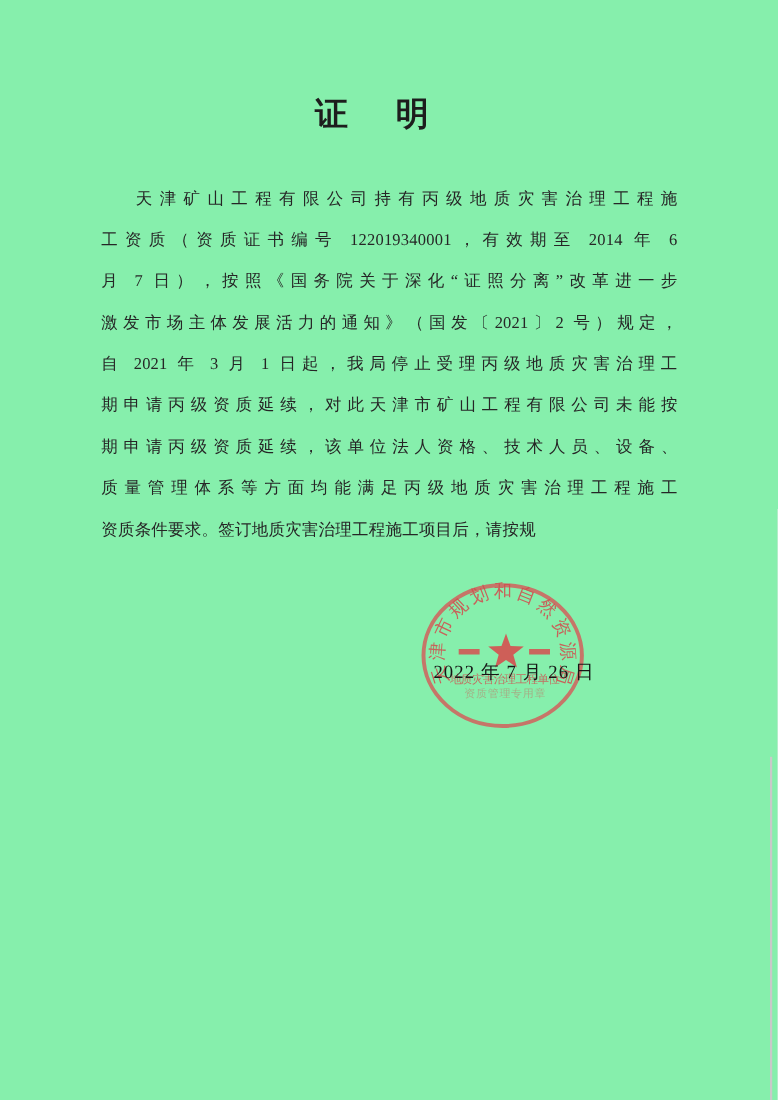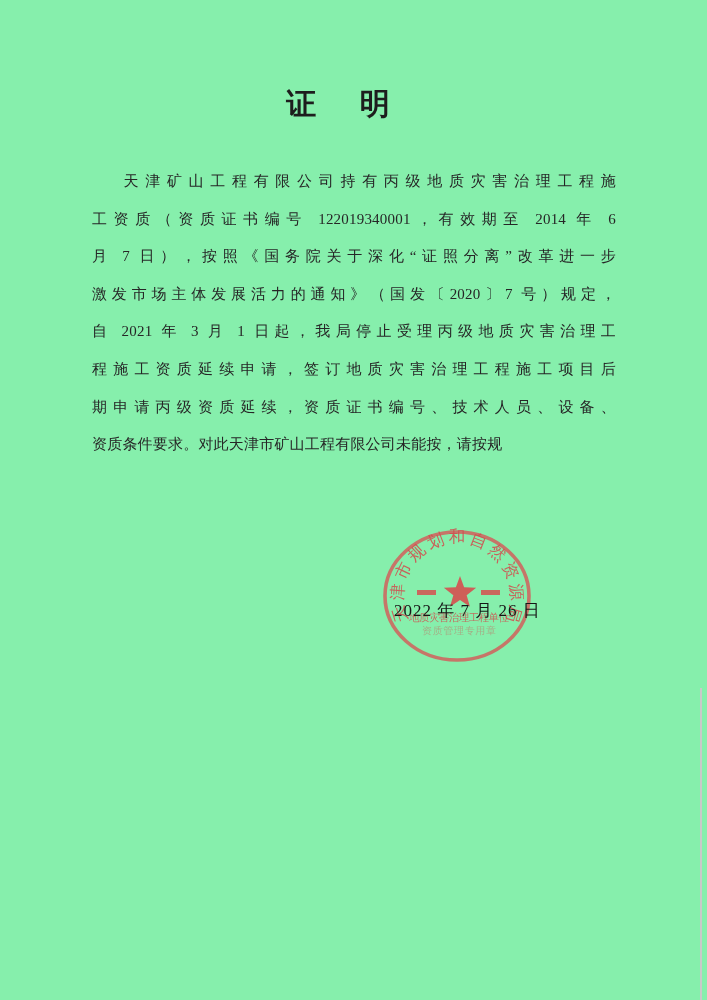--- a/index.html
+++ b/index.html
@@ -76,25 +76,26 @@
 <body>
 
 <div class="page">
 
   <div class="doc-title">证  明</div>
 
   <div class="doc-body">
       <div class="body-line">天津矿山工程有限公司持有丙级地质灾害治理工程施</div>
       <div class="body-line">工资质（资质证书编号 122019340001，有效期至 2014 年 6</div>
       <div class="body-line">月 7 日），按照《国务院关于深化“证照分离”改革进一步</div>
-      <div class="body-line">激发市场主体发展活力的通知》（国发〔2020〕7 号）规定，</div>
+      <div class="body-line">激发市场主体发展活力的通知》（国发〔2021〕2 号）规定，</div>
       <div class="body-line">自 2021 年 3 月 1 日起，我局停止受理丙级地质灾害治理工</div>
-      <div class="body-line">程施工资质延续申请，签订地质灾害治理工程施工项目后</div>
-      <div class="body-line">期申请丙级资质延续，资质证书编号、技术人员、设备、</div>
-      <div class="body-line">资质条件要求。对此天津市矿山工程有限公司未能按，请按规</div>
+      <div class="body-line">期申请丙级资质延续，对此天津市矿山工程有限公司未能按</div>
+      <div class="body-line">期申请丙级资质延续，该单位法人资格、技术人员、设备、</div>
+      <div class="body-line">质量管理体系等方面均能满足丙级地质灾害治理工程施工</div>
+      <div class="body-line">资质条件要求。签订地质灾害治理工程施工项目后，请按规</div>
     </div>
 
   <div class="seal-wrap">
     <svg width="170" height="160" viewBox="-85 -80 170 160">
 
       <ellipse cx="0" cy="0" rx="72" ry="64" fill="none" stroke="#d65757" stroke-width="3.6" opacity="0.8"></ellipse>
 
       <path id="sealArc" d="M -47 27 A 54 54 0 1 1 47 27" fill="none"></path>
       <text class="seal-font" font-size="16.5" fill="#d14f4f" opacity="0.88">
         <textPath href="#sealArc" startOffset="50%" text-anchor="middle" textLength="218">天津市规划和自然资源局</textPath>

